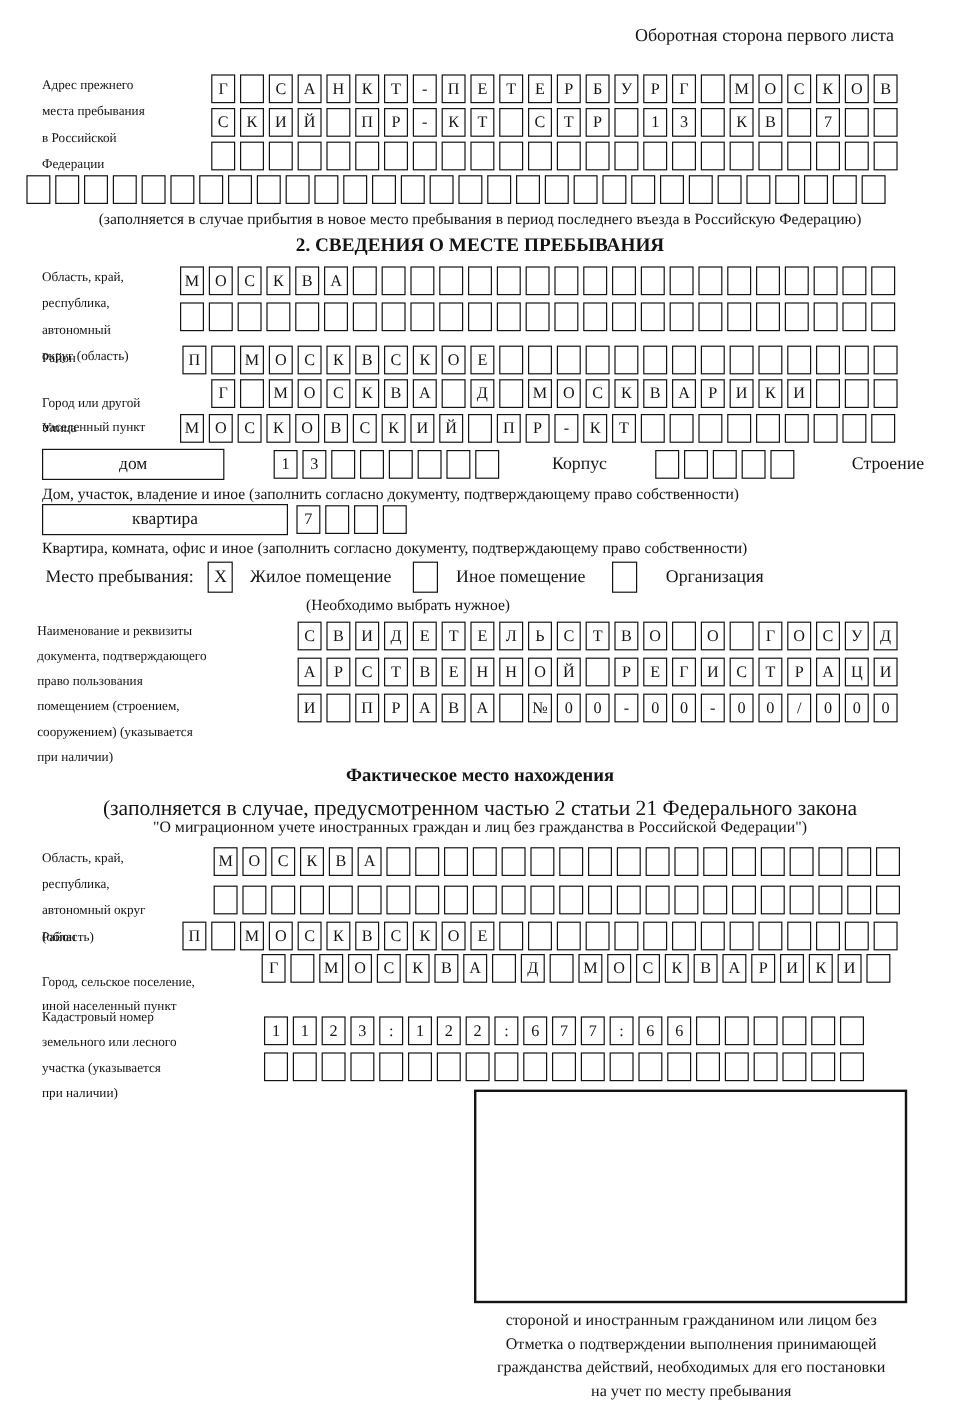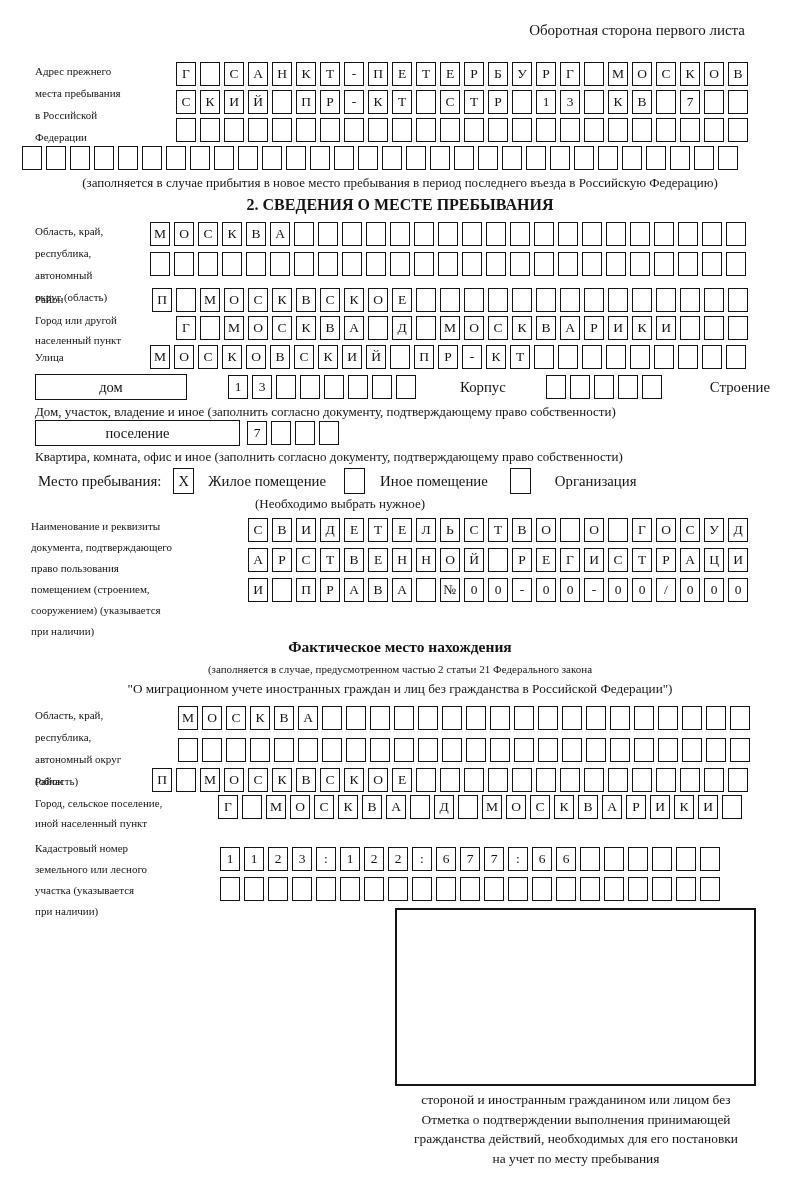--- a/index.html
+++ b/index.html
@@ -1,20 +1,20 @@
 <!DOCTYPE html>
 <html><head>
 <meta charset="utf-8">
 <style>
   html,body{margin:0;padding:0;background:#fff;}
   .page{position:relative;width:800px;height:1180px;background:#fff;color:#141414;
         font-family:"Liberation Serif","DejaVu Serif",serif;overflow:hidden;}
   .hdr{position:absolute;top:22px;right:55px;font-size:15px;}
   .lbl{position:absolute;font-size:11px;line-height:22px;}
-  .lbl.lh20{line-height:20px;}
+  .lbl.lh20{line-height:20px;margin-top:16px;}
   .grid{position:absolute;display:flex;gap:4px;}
   .grid.inline{position:static;display:flex;gap:4px;}
   .cell{flex:0 0 20px;width:20px;height:24px;box-sizing:border-box;border:1.6px solid #141414;
         display:flex;align-items:center;justify-content:center;font-size:13.5px;background:#fff;}
   .note{position:absolute;font-size:13px;}
   .center{left:0;width:800px;text-align:center;}
   .heading{position:absolute;font-weight:bold;font-size:16px;}
   .rowflex{position:absolute;display:flex;align-items:center;}
   .labelbox{box-sizing:border-box;border:1.7px solid #141414;height:26px;display:flex;
             align-items:center;justify-content:center;font-size:14.5px;background:#fff;}
@@ -325,21 +325,21 @@
     <div class="grid inline" style="margin-left:7px;">
         <div class="cell">1</div>
         <div class="cell"></div>
         <div class="cell"></div>
         <div class="cell"></div>
       </div>
   </div>
   <div class="note" style="left:35px;top:404px;">Дом, участок, владение и иное (заполнить согласно документу, подтверждающему право собственности)</div>
 
   <div class="rowflex" style="left:35px;top:420px;">
-    <div class="labelbox" style="width:205px;">поселение</div>
+    <div class="labelbox" style="width:205px;">квартира</div>
     <div class="grid inline" style="margin-left:7px;">
         <div class="cell">7</div>
         <div class="cell"></div>
         <div class="cell"></div>
         <div class="cell"></div>
       </div>
   </div>
   <div class="note" style="left:35px;top:449px;">Квартира, комната, офис и иное (заполнить согласно документу, подтверждающему право собственности)</div>
 
   <div class="rowflex" style="left:38px;top:468px;">
@@ -425,21 +425,21 @@
       <div class="cell">-</div>
       <div class="cell">0</div>
       <div class="cell">0</div>
       <div class="cell">/</div>
       <div class="cell">0</div>
       <div class="cell">0</div>
       <div class="cell">0</div>
     </div>
 
   <div class="heading center" style="top:638px;font-size:15.5px;">Фактическое место нахождения</div>
-  <div class="note center" style="top:663px;font-size:11px;">(заполняется в случае, предусмотренном частью 2 статьи 21 Федерального закона</div>
+  <div class="note center" style="top:663px;font-size:18px;">(заполняется в случае, предусмотренном частью 2 статьи 21 Федерального закона</div>
   <div class="note center" style="top:681px;font-size:13.2px;">"О миграционном учете иностранных граждан и лиц без гражданства в Российской Федерации")</div>
 
   <div class="lbl" style="left:35px;top:704px;">
     <div>Область, край,</div>
     <div>республика,</div>
     <div>автономный округ</div>
     <div>(область)</div>
   </div>
   <div class="grid" style="left:178px;top:706px;">
       <div class="cell">М</div>

